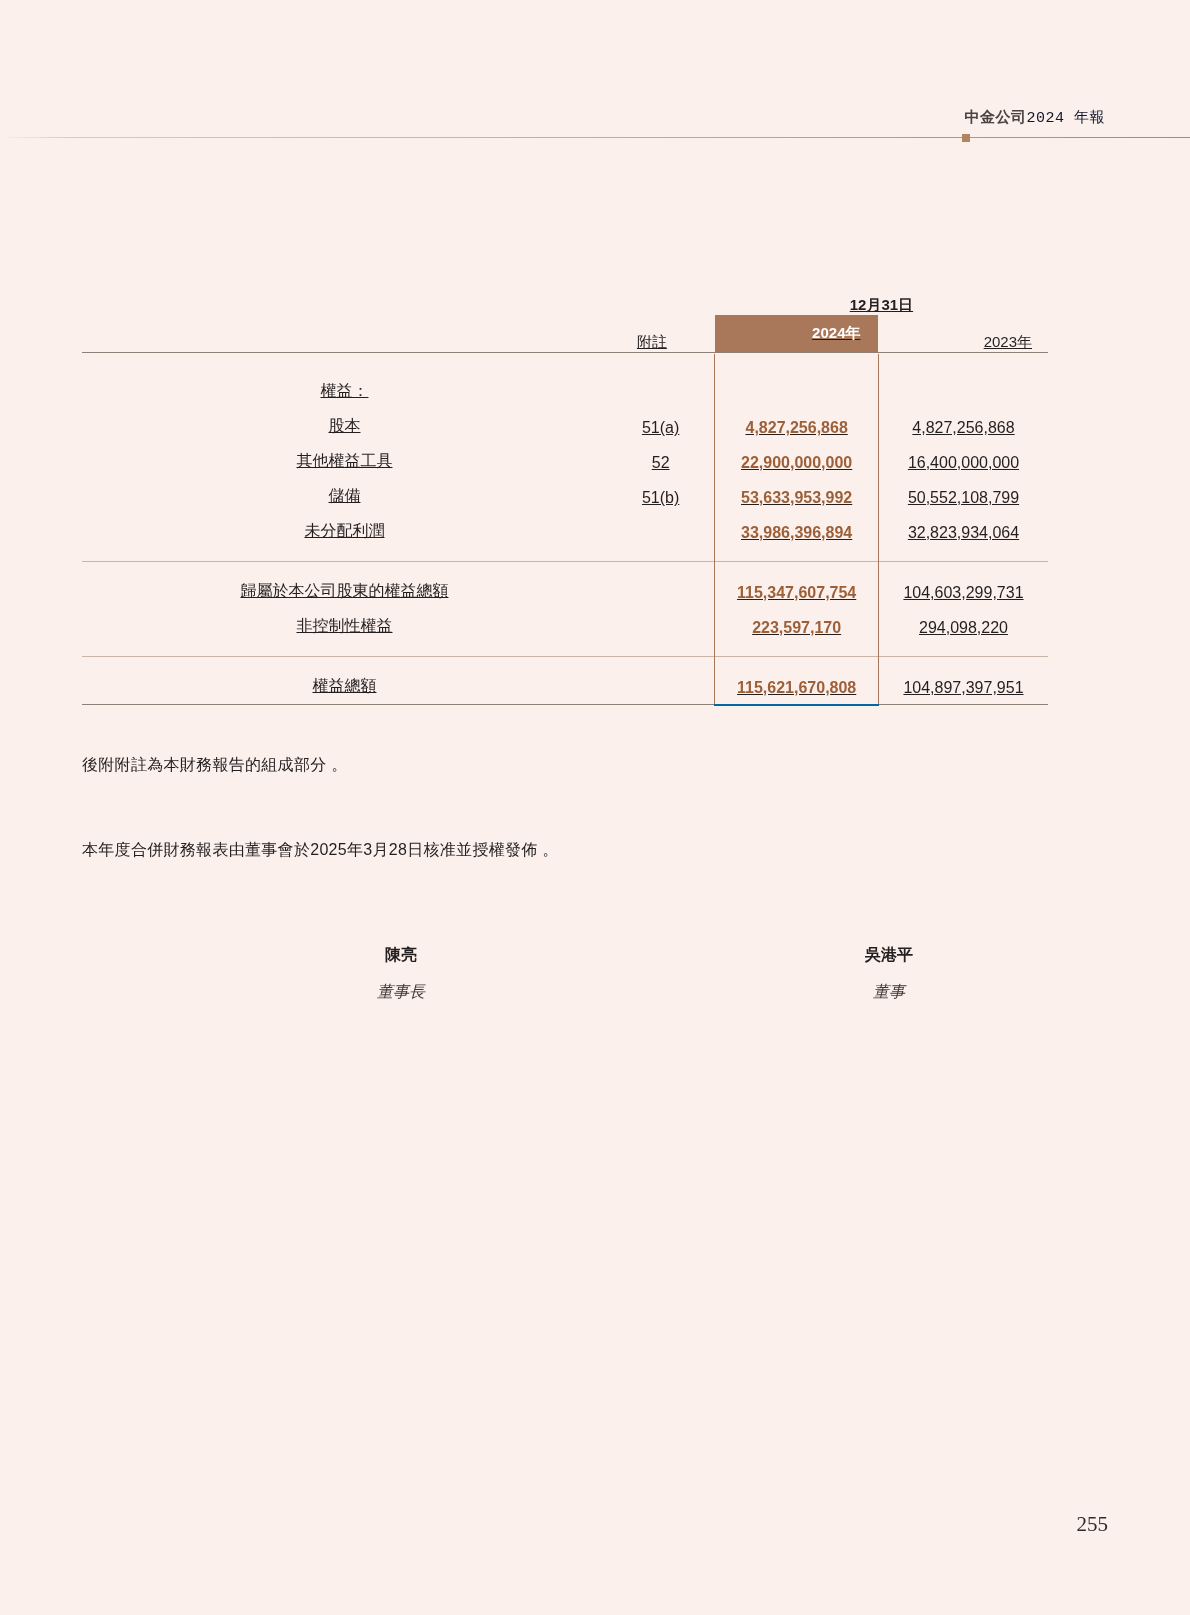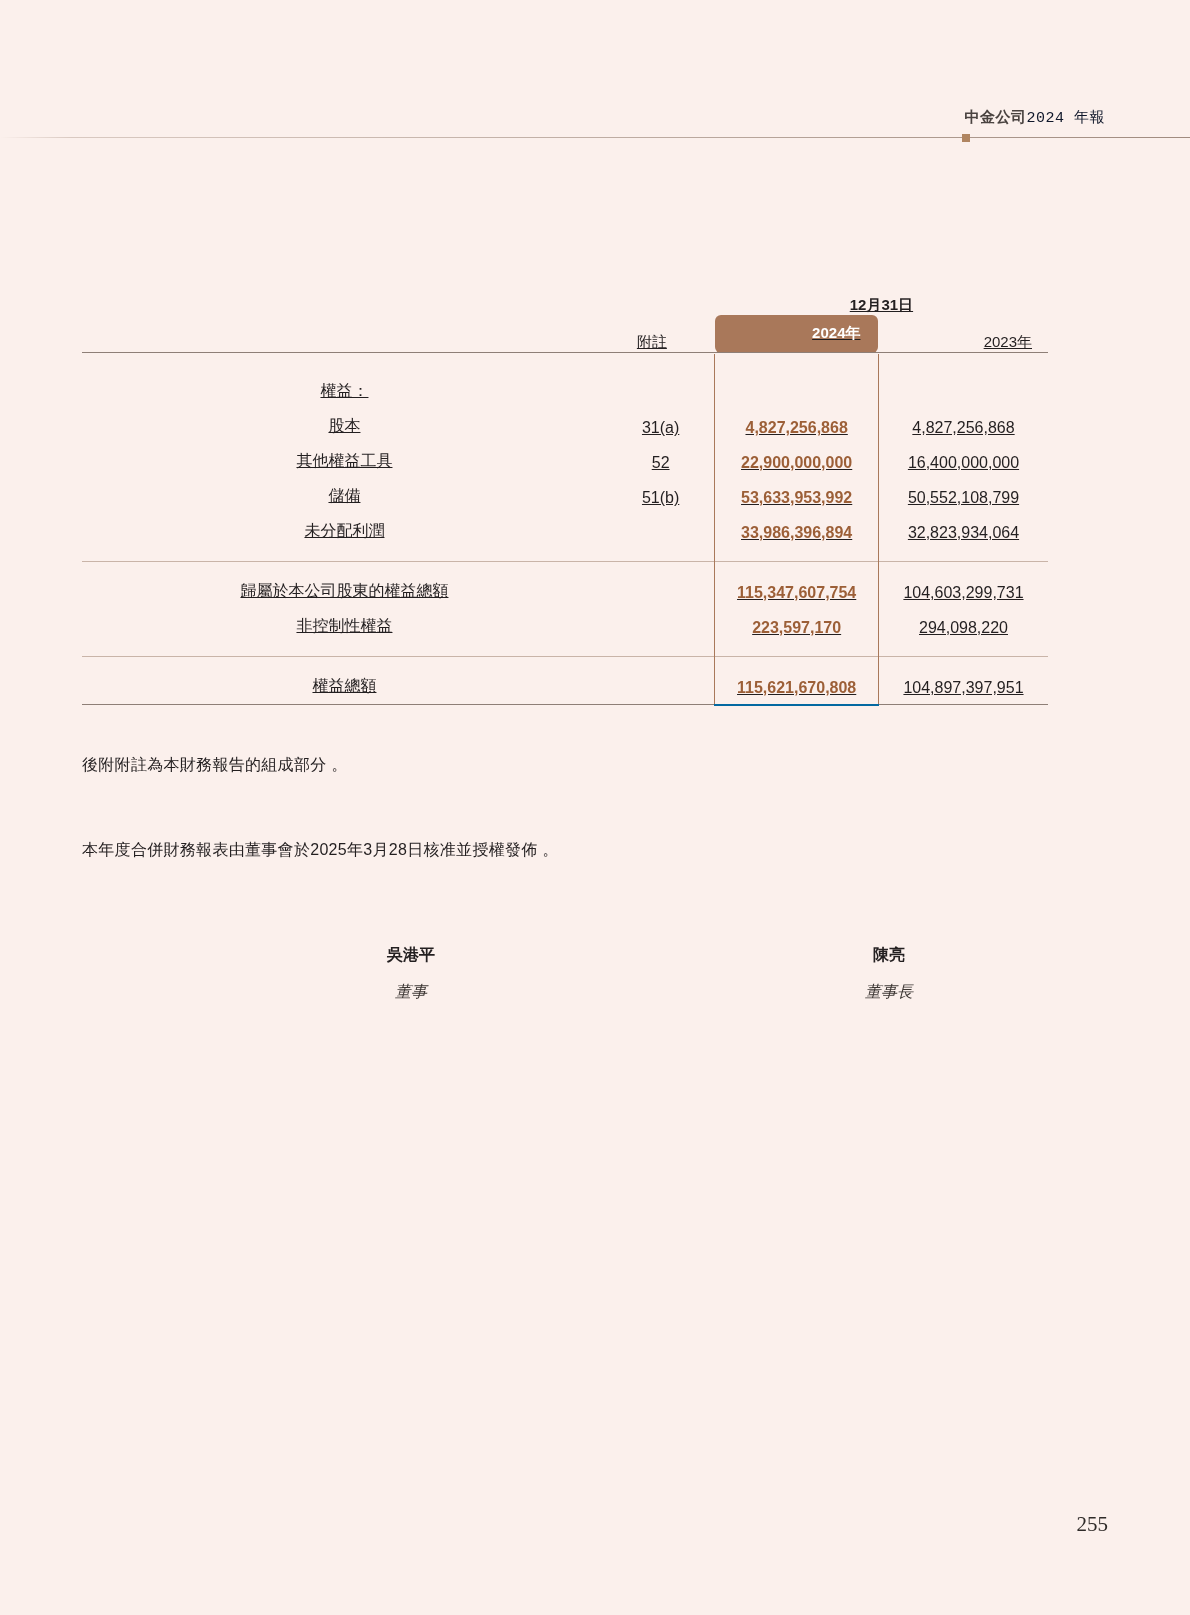--- a/index.html
+++ b/index.html
@@ -88,21 +88,20 @@
     text-align: center;
     padding-right: 18px;
     color: #231f20;
   }
   .colhead .y2024 {
     background: #a9785a;
     color: #ffffff;
     font-weight: bold;
     text-align: right;
     padding: 9px 18px 9px 0;
-    border-radius: 6px;
   }
   .colhead .y2023 {
     text-align: right;
     padding-right: 16px;
   }
 
   .rule-row td {
     height: 1px;
     padding: 0;
   }
@@ -243,21 +242,21 @@
 
       <tr class="data">
         <td class="label">權益：</td>
         <td class="note"></td>
         <td class="v2024"></td>
         <td class="v2023"></td>
       </tr>
 
       <tr class="data">
         <td class="label">股本</td>
-        <td class="note">31(a)</td>
+        <td class="note">51(a)</td>
         <td class="v2024">4,827,256,868</td>
         <td class="v2023">4,827,256,868</td>
       </tr>
       <tr class="data">
         <td class="label">其他權益工具</td>
         <td class="note">52</td>
         <td class="v2024">22,900,000,000</td>
         <td class="v2023">16,400,000,000</td>
       </tr>
       <tr class="data">
@@ -338,23 +337,23 @@
         <td></td>
       </tr>
     </tbody>
   </table>
 </div>
 
 <div class="para para1">後附附註為本財務報告的組成部分 。</div>
 <div class="para para2">本年度合併財務報表由董事會於2025年3月28日核准並授權發佈 。</div>
 
 <div class="sig-block">
+  <div class="sig left">
+    <div class="name">陳亮</div>
+    <div class="title">董事長</div>
+  </div>
   <div class="sig right">
     <div class="name">吳港平</div>
     <div class="title">董事</div>
   </div>
-  <div class="sig left">
-    <div class="name">陳亮</div>
-    <div class="title">董事長</div>
-  </div>
 </div>
 
 <div class="page-number">255</div>
 
 </body></html>

